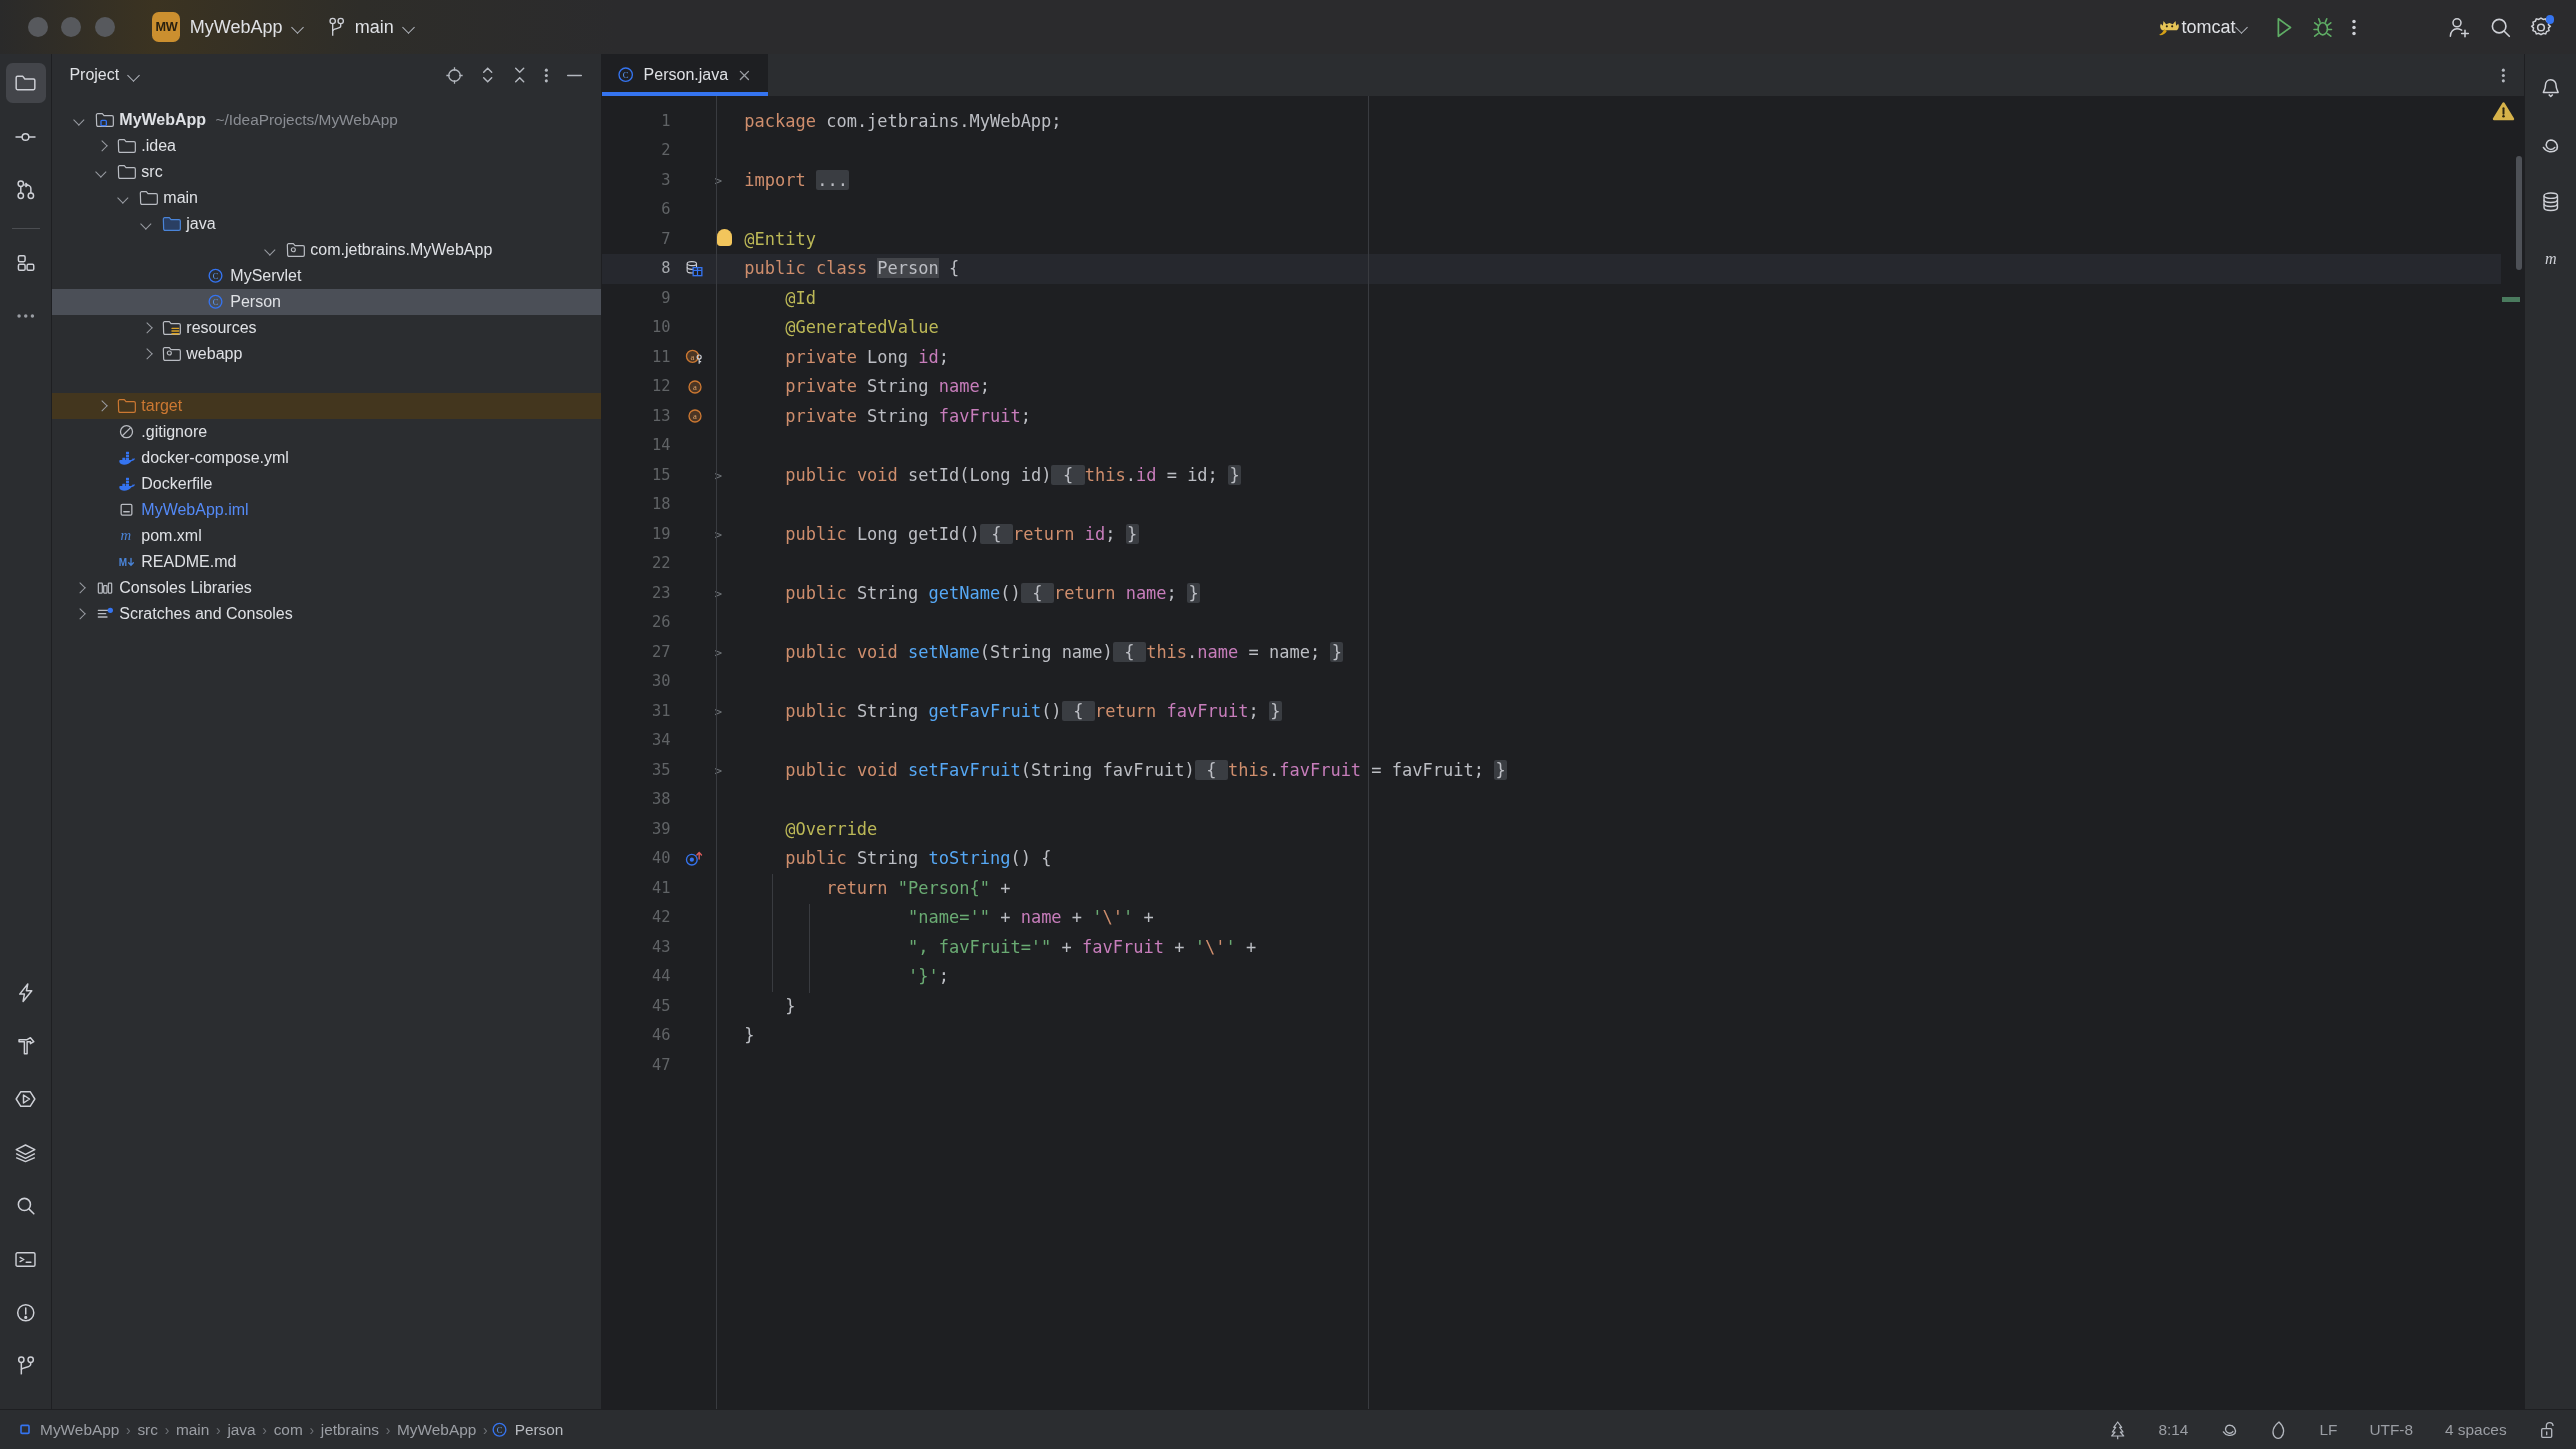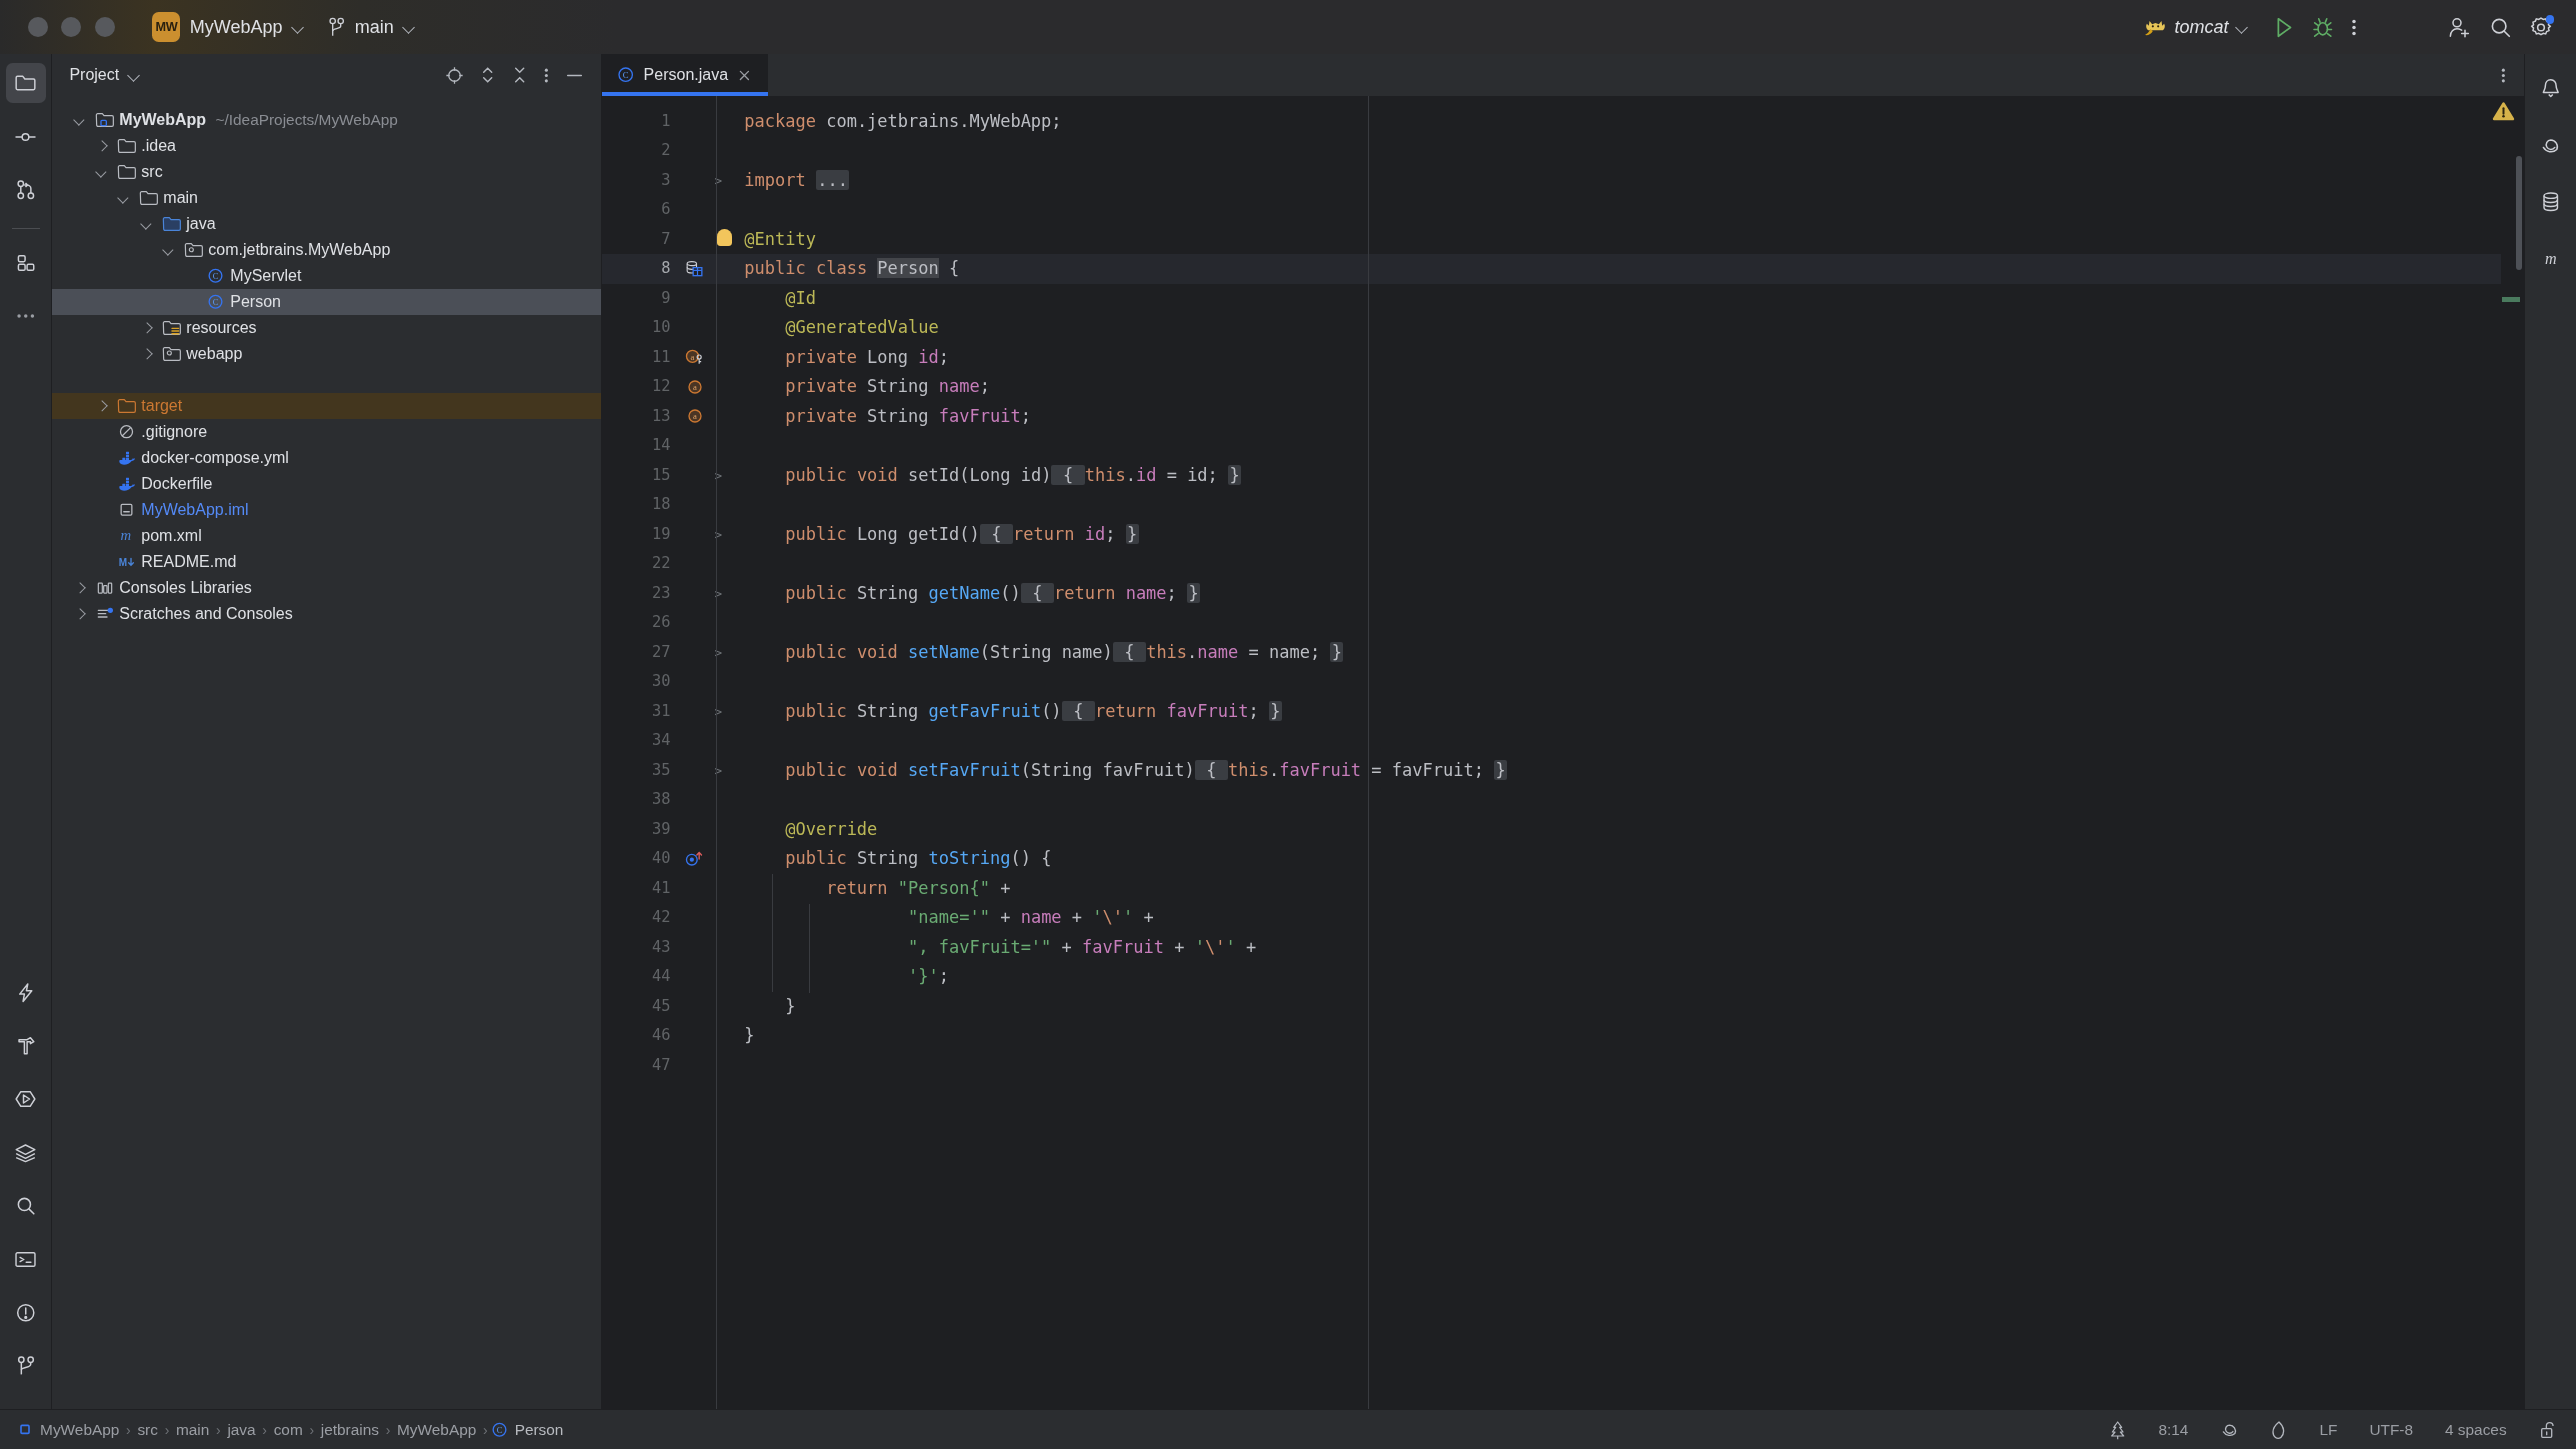--- a/index.html
+++ b/index.html
@@ -28,21 +28,21 @@
   .tb-text { color:#dfe1e5; font-size:18px; }
   .chev { width:12px; height:12px; position:relative; flex:0 0 12px; }
   .chev::after {
     content:""; position:absolute; left:0.7px; top:2px; width:8px; height:8px;
     border-right:1.7px solid #b4b8bf; border-bottom:1.7px solid #b4b8bf;
     transform: rotate(45deg);
   }
   .tb-left { display:flex; align-items:center; gap:10.7px; margin-left:31px; }
   .tb-right { position:absolute; right:23px; display:flex; align-items:center; gap:17.4px; }
   .icon { display:inline-flex; align-items:center; justify-content:center; }
-  .run-cfg { display:flex; align-items:center; gap:8px; padding:0 6.7px; height:32px;font-style:italic; }
+  .run-cfg { display:flex; align-items:center; gap:1px; padding:0 6.7px; height:32px; }
   .gear-wrap { position:relative; }
   .blue-dot { position:absolute; right:-1.3px; top:-0.7px; width:8.7px; height:8.7px; border-radius:50%; background:#3574f0; }
 
   
   .body { flex:1; display:flex; min-height:0; }
 
   
   .rail {
     width:52px; flex:0 0 52px; background:#2b2d30;
     display:flex; flex-direction:column; align-items:center;
@@ -471,21 +471,21 @@
             <span class="tw">
               <span class="arrow open"></span>
             </span>
             <span class="tico">
               <svg width="20" height="17.4" viewBox="0 0 30 26">
                 <path d="M2 6 a2 2 0 0 1 2-2 h7 l2.5 3 h12 a2 2 0 0 1 2 2 v12 a2 2 0 0 1 -2 2 h-21 a2 2 0 0 1 -2-2 z" fill="#2a3f63" stroke="#4a84d8" stroke-width="1.8" stroke-linejoin="round"></path>
               </svg>
             </span>
             <span class="tlabel">java</span>
           </div>
-          <div class="trow" style="padding-left: 105px;">
+          <div class="trow" style="padding-left: 105px; justify-content: center;">
             <span class="tw">
               <span class="arrow open"></span>
             </span>
             <span class="tico">
               <svg width="20" height="17.4" viewBox="0 0 30 26">
                 <path d="M2 6 a2 2 0 0 1 2-2 h7 l2.5 3 h12 a2 2 0 0 1 2 2 v12 a2 2 0 0 1 -2 2 h-21 a2 2 0 0 1 -2-2 z" fill="none" stroke="#b9bcc2" stroke-width="1.8" stroke-linejoin="round"></path>
                 <circle cx="11" cy="13" r="3" fill="none" stroke="#b9bcc2" stroke-width="1.7"></circle>
               </svg>
             </span>
             <span class="tlabel">com.jetbrains.MyWebApp</span>

